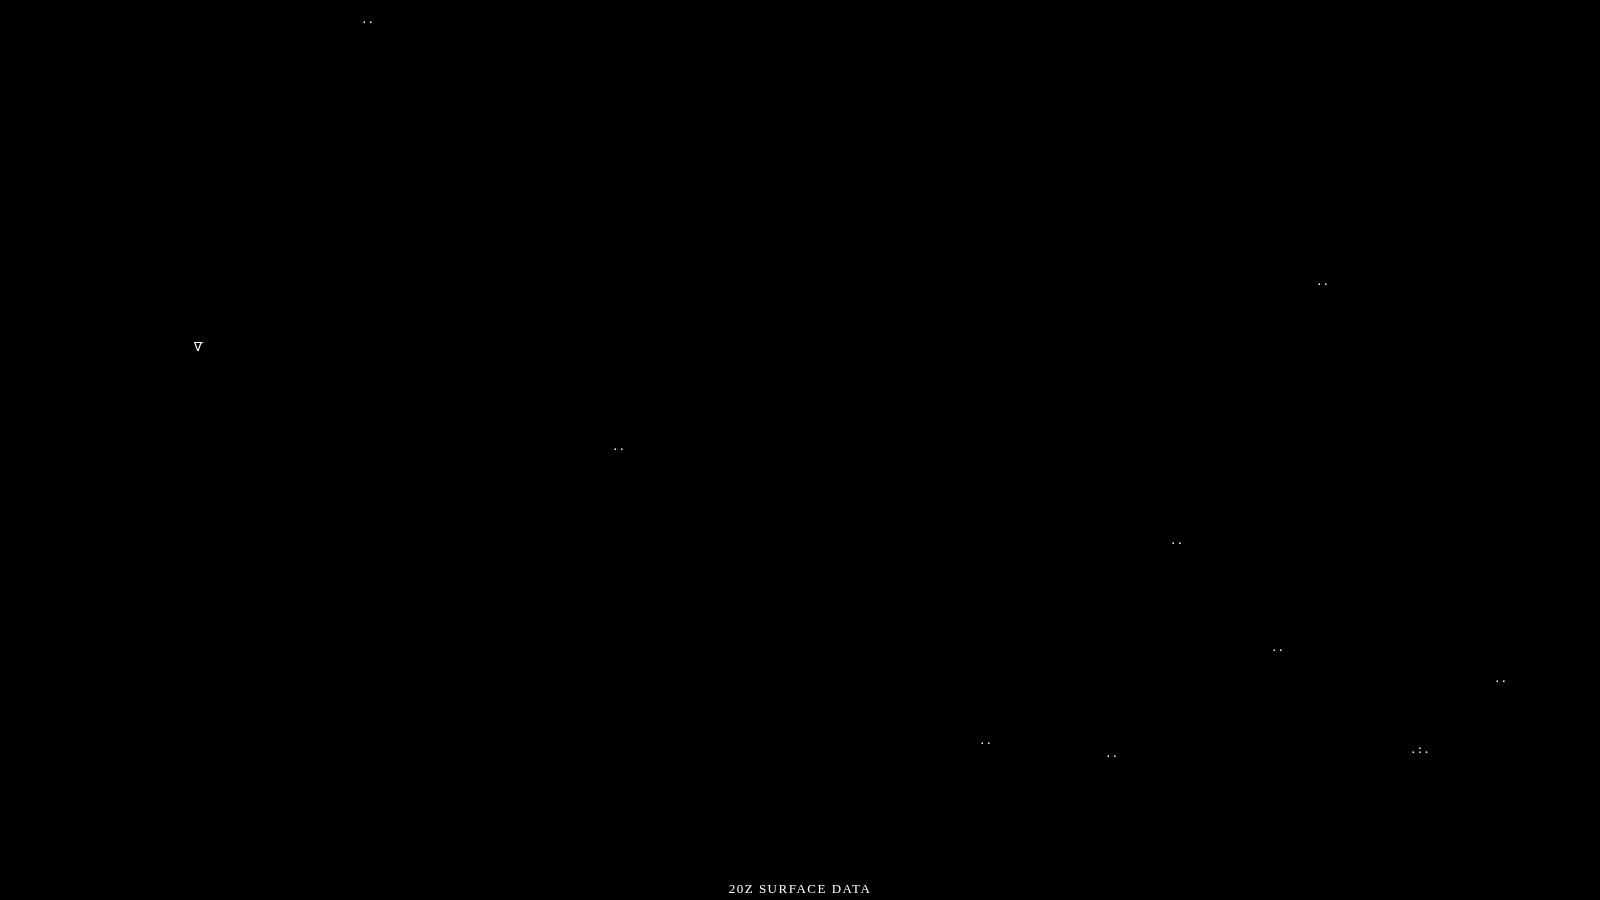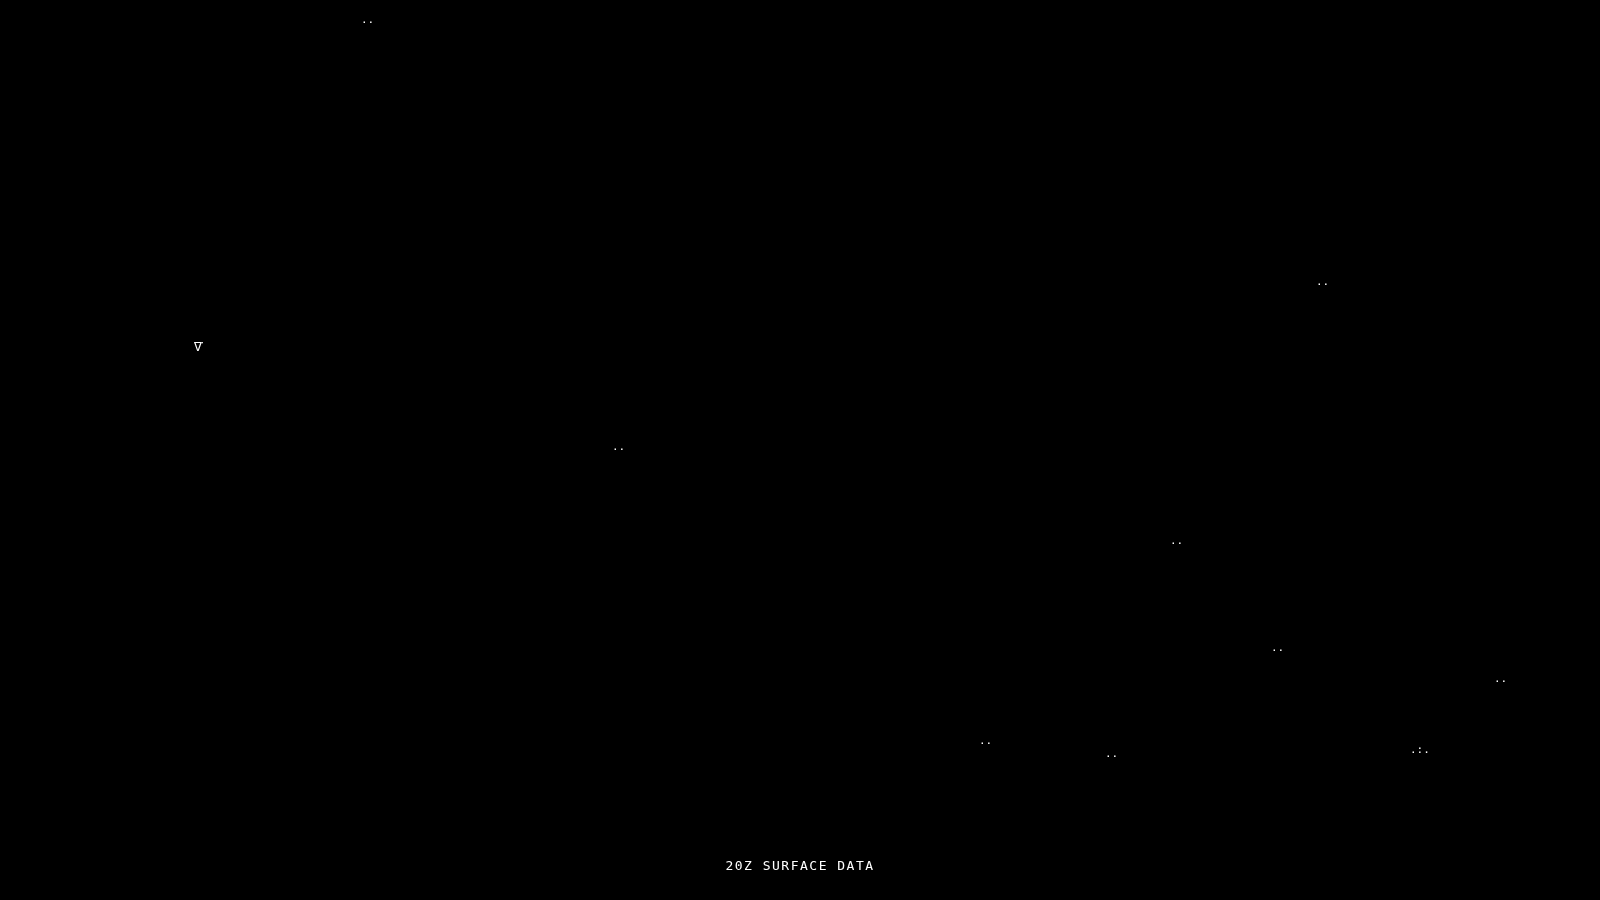--- a/index.html
+++ b/index.html
@@ -55,15 +55,15 @@
   <div class="station" style="left:1170px; top:535px;">..</div>
   <div class="station" style="left:1271px; top:642px;">..</div>
   <div class="station" style="left:1494px; top:673px;">..</div>
   <div class="station" style="left:979px; top:735px;">..</div>
   <div class="station" style="left:1105px; top:748px;">..</div>
   <div class="station" style="left:1410px; top:744px;">.:.</div>
 
   <div class="marker" style="left:194px; top:340px;">∇</div>
   <div class="station" style="left:199px; top:341px;">̇</div>
 
-  <div class="caption" style="top:858px;">20Z SURFACE DATA</div>
+  <div class="caption" style="top:881px;font-family:Liberation Serif, serif;">20Z SURFACE DATA</div>
 
 </div>
 
 </body></html>

